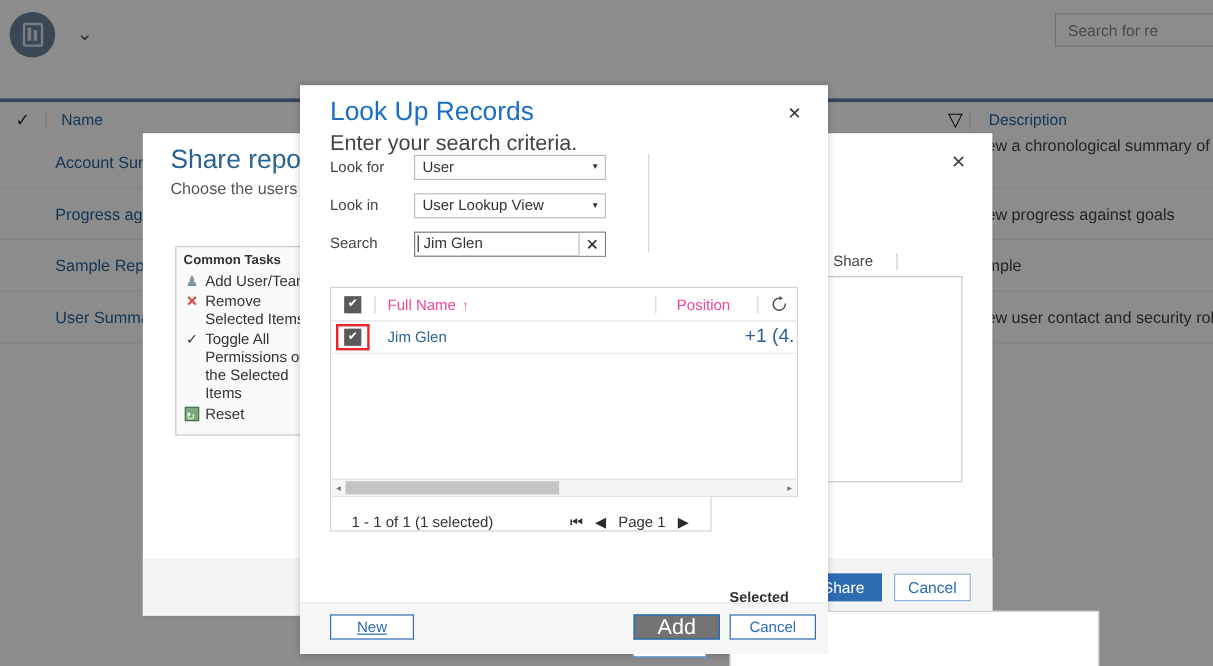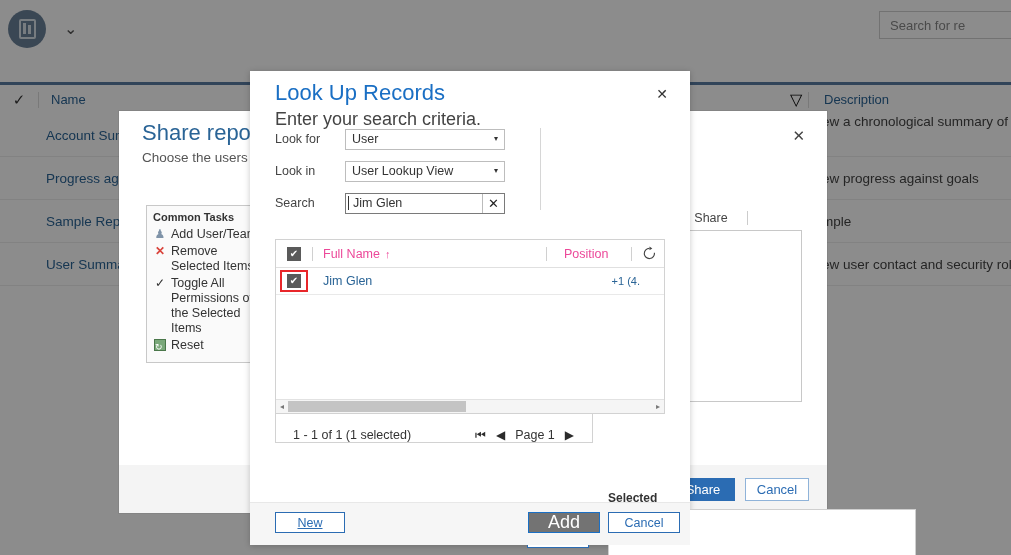--- a/index.html
+++ b/index.html
@@ -468,22 +468,22 @@
     box-sizing: border-box;
     pointer-events: none;
   }
   .row-name {
     font-size: 12.5px;
     color: #2a6496;
     padding-left: 11px;
   }
   .row-pos {
     position: absolute;
-    right: 24px;
-    font-size: 11px;
+    right: 2px;
+    font-size: 16px;
     color: #2a6496;
   }
 
   .lu-hscroll {
     position: absolute;
     left: 0; bottom: 0;
     width: 388px; height: 13px;
     background: #f5f5f5;
     border-top: 1px solid #e2e2e2;
     display: flex;

